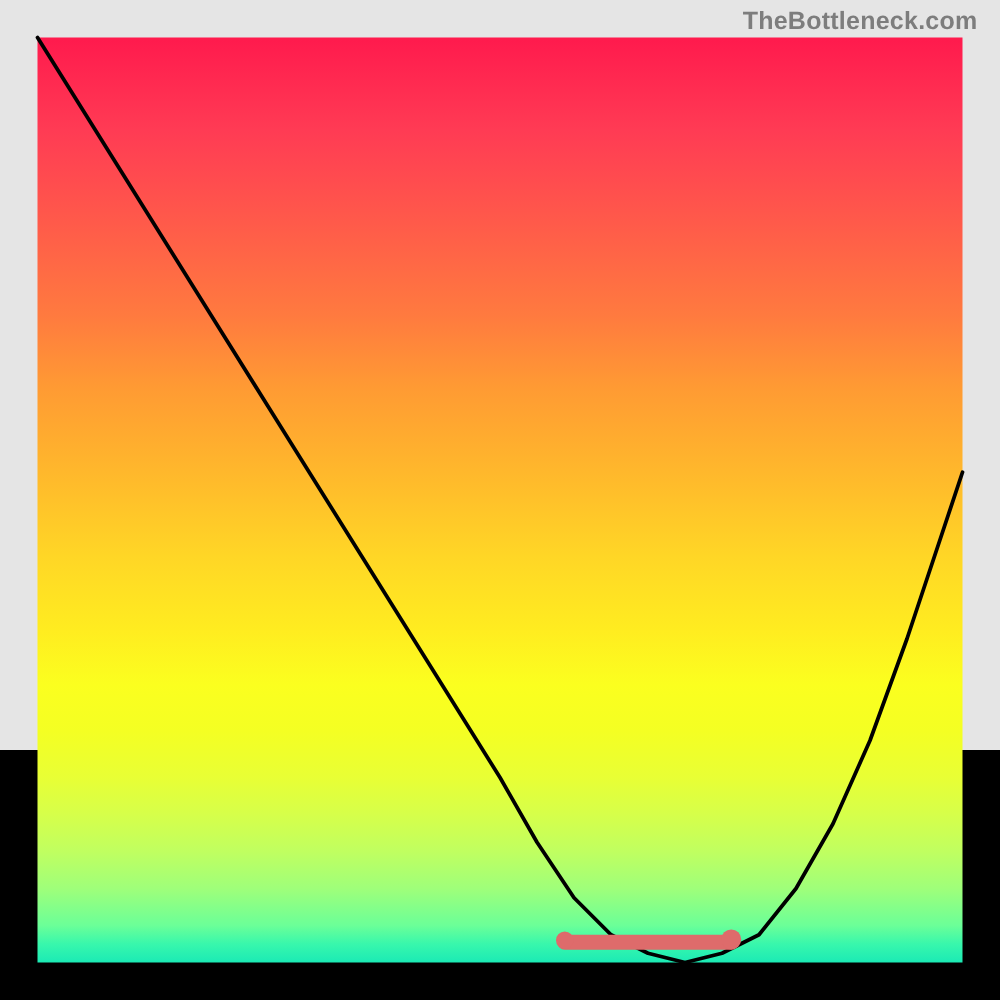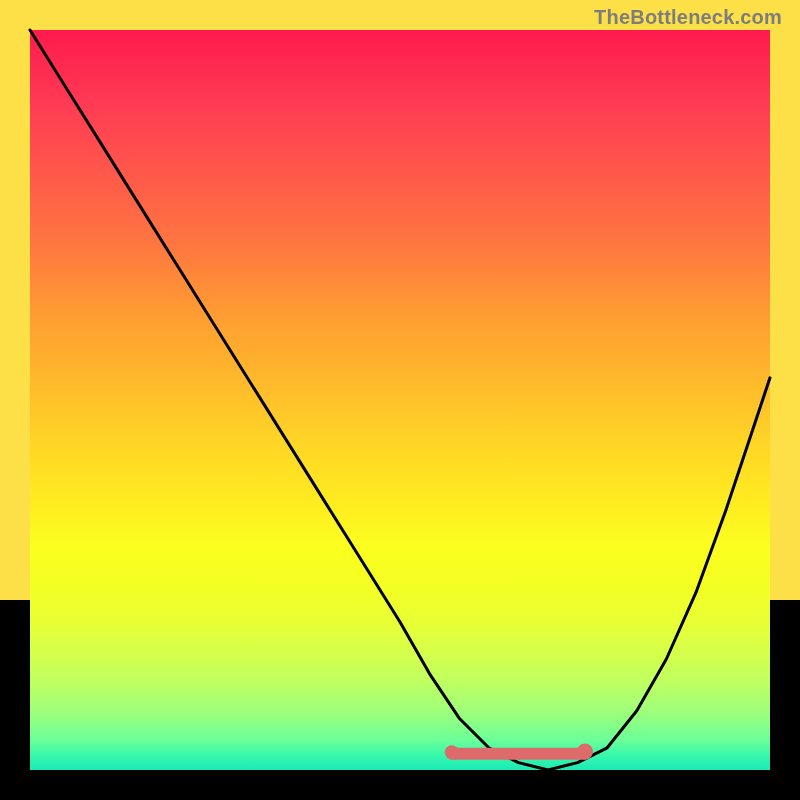--- a/index.html
+++ b/index.html
@@ -8,21 +8,21 @@
     width: 800px;
     height: 800px;
     background: #000;
     overflow: hidden;
     font-family: Arial, Helvetica, sans-serif;
   }
   .frame {
     position: relative;
     width: 800px;
     height: 600px;
-    background: #fde047;
+    background: #e5e5e5;
   }
   .plot-area {
     position: absolute;
     left: 30px;
     top: 30px;
     width: 740px;
     height: 740px;
     background: linear-gradient(
       to bottom,
       #ff1a4d 0%,

